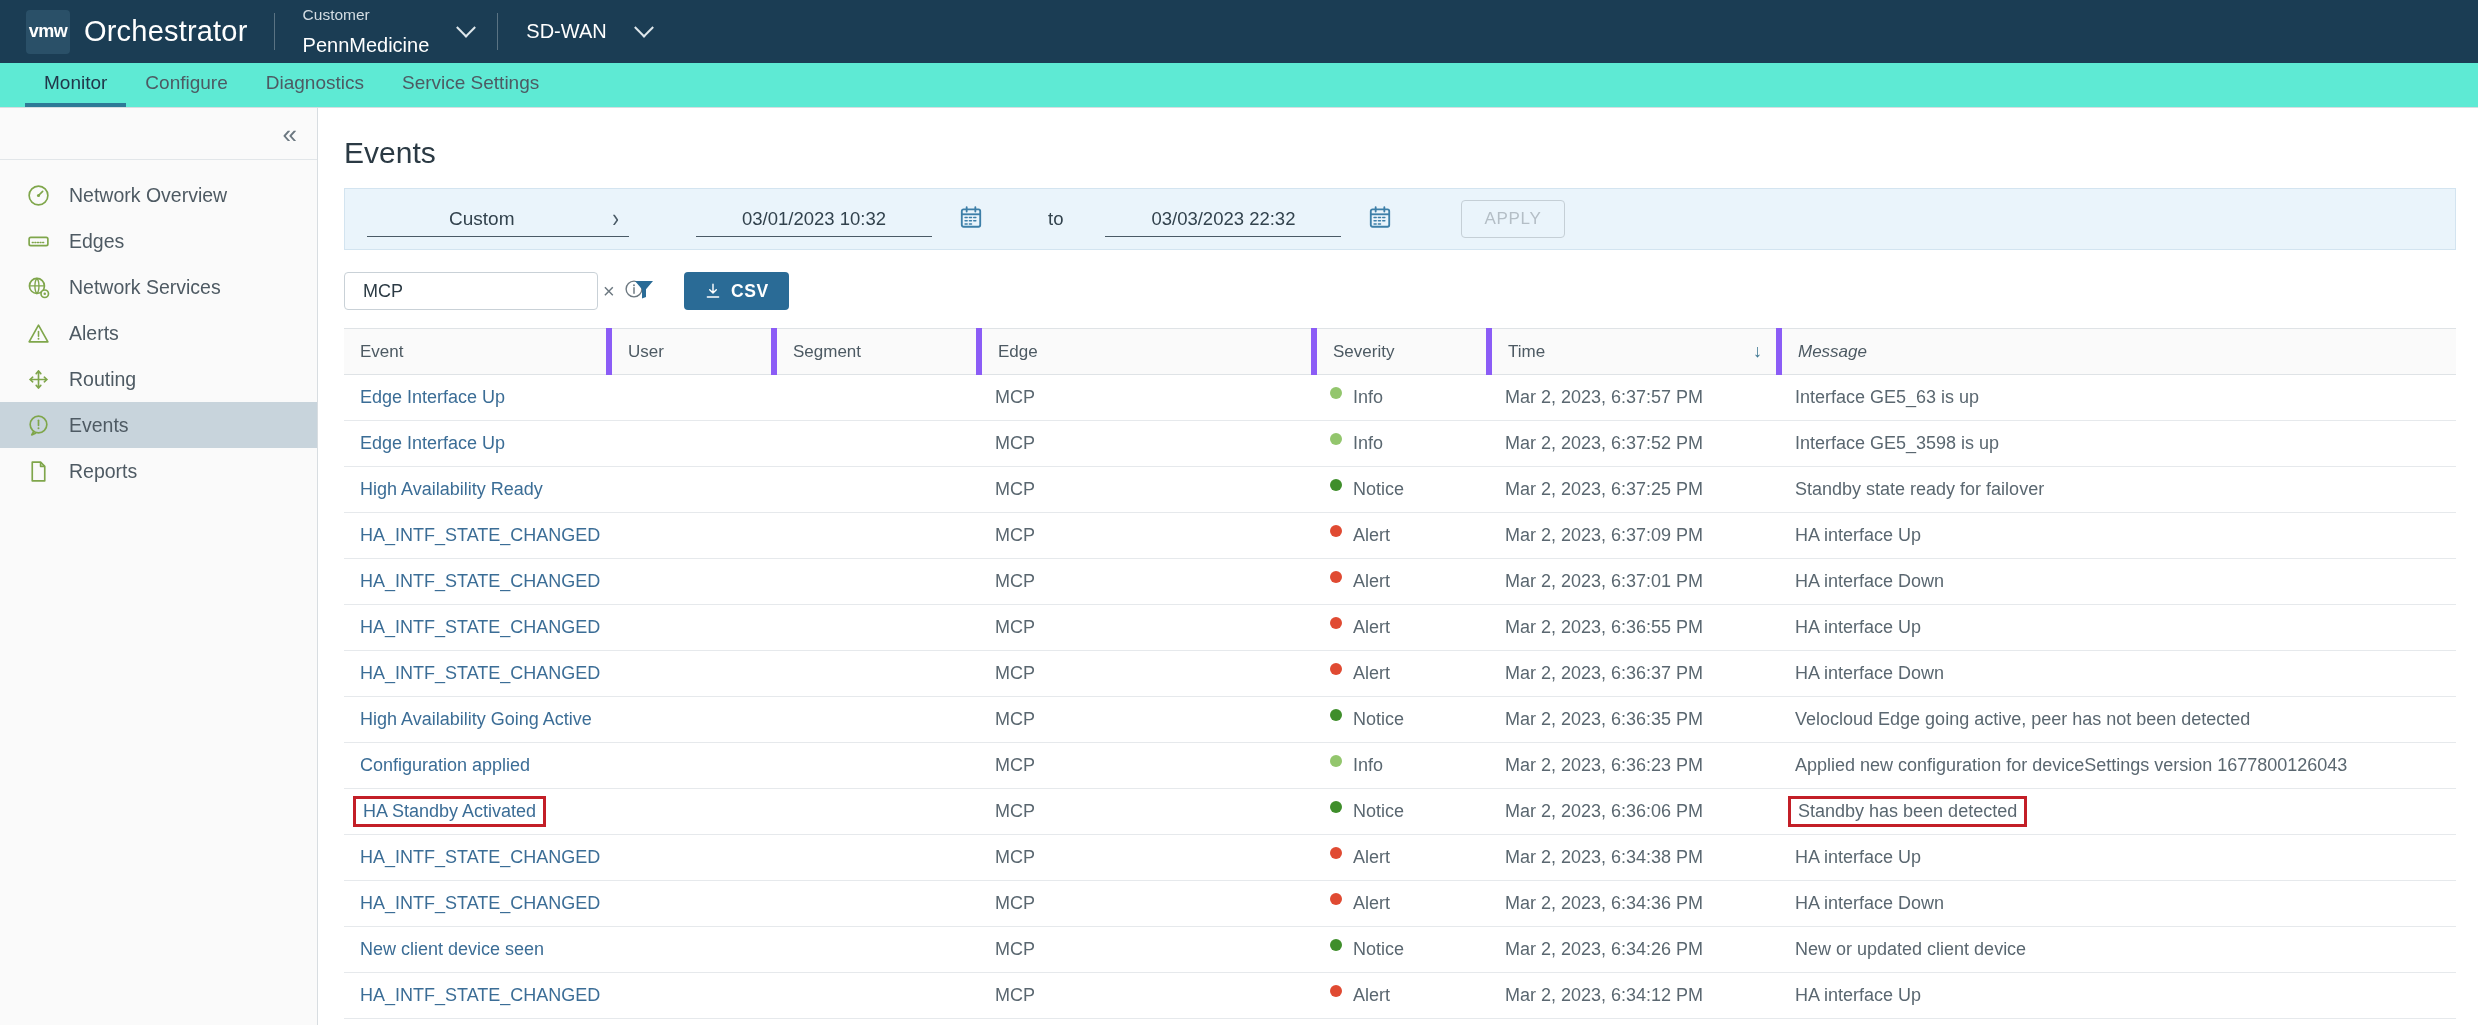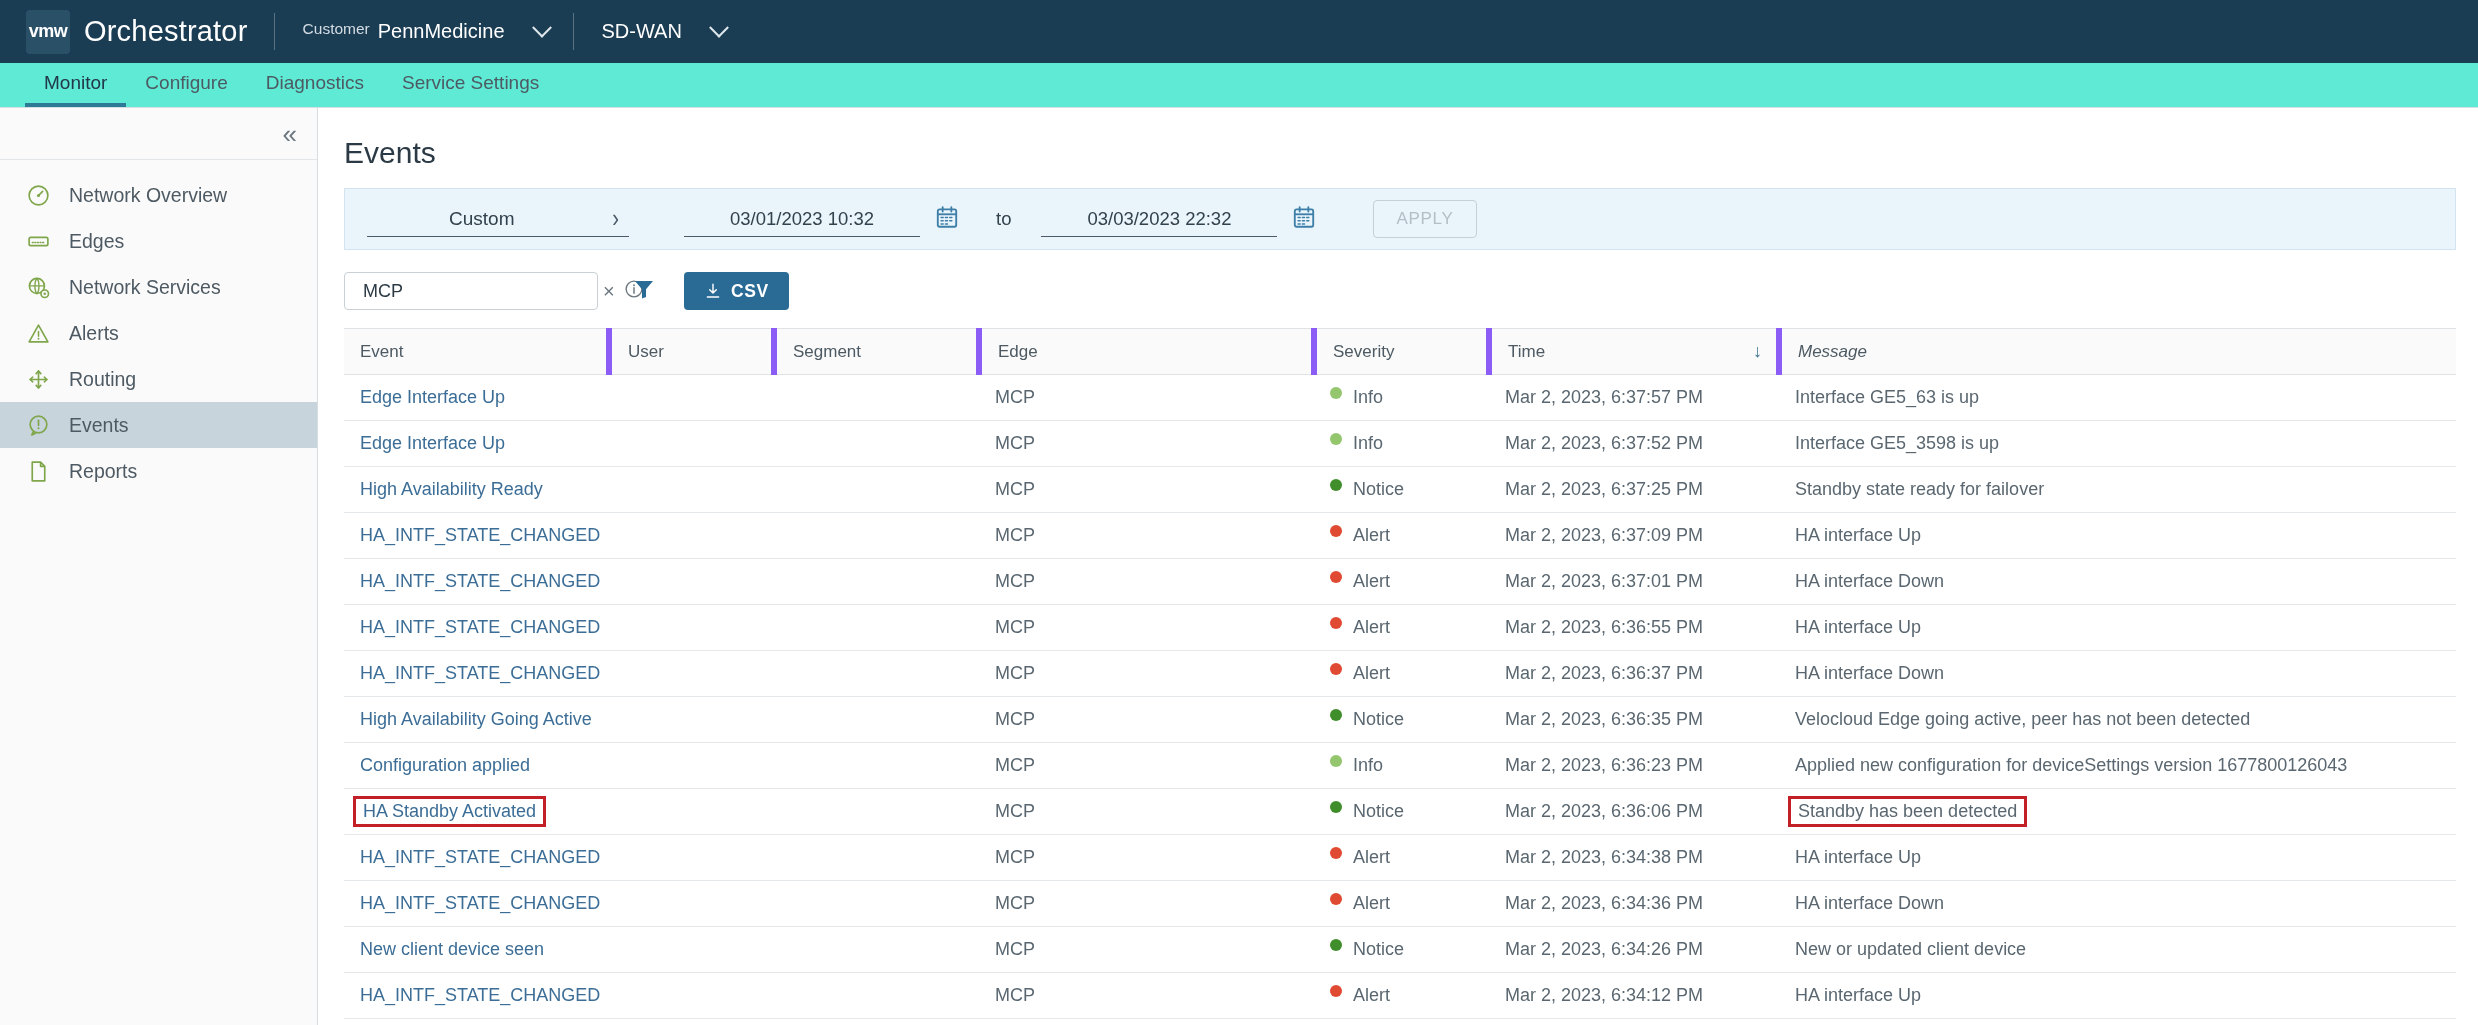--- a/index.html
+++ b/index.html
@@ -51,21 +51,21 @@
   }
   .selector {
     display: flex;
     align-items: center;
     padding: 0 24px 0 28px;
     cursor: pointer;
     min-width: 170px;
     justify-content: space-between;
     gap: 30px;
   }
-  .sel-texts { display: flex; flex-direction: row; justify-content: flex-end; gap: 8px; }
+  .sel-texts { display: flex; flex-direction: column; justify-content: flex-end; gap: 8px; }
   .sel-label { font-size: 15.5px; color: #d4dde3; line-height: 1.25; }
   .sel-value { font-size: 20px; color: #ffffff; line-height: 1.25; white-space: nowrap; }
   .sel-single { font-size: 20px; color: #ffffff; white-space: nowrap; }
   .chev-thin {
     display:inline-block;
     width: 14px; height: 14px;
     border-right: 2.4px solid #dfe7ec;
     border-bottom: 2.4px solid #dfe7ec;
     transform: rotate(45deg) translate(-3px,-3px);
   }
@@ -175,21 +175,21 @@
   .content-pad { padding: 0 22px 0 26px; }
 
   
   .filterbar {
     background: #eaf4fb;
     border: 1px solid #d3e4f0;
     height: 62px;
     display: flex;
     align-items: center;
     padding-left: 22px;
-    gap: 0;
+    gap: 12px;
   }
   .range-select {
     width: 262px;
     border-bottom: 1.5px solid #4a5a66;
     height: 36px;
     display: flex;
     align-items: center;
     justify-content: space-between;
     padding: 0 10px 0 82px;
     cursor: pointer;
@@ -207,21 +207,21 @@
     border-bottom: 1.5px solid #4a5a66;
     height: 36px;
     display: flex;
     align-items: center;
     justify-content: center;
     font-size: 18.5px;
     color: #32424d;
     cursor: text;
   }
   .cal-ico { margin-left: 14px; cursor: pointer; }
-  .to-word { margin-left: 36px; font-size: 18.5px; color: #32424d; }
+  .to-word { margin-left: 52px; font-size: 18.5px; color: #32424d; }
   .apply-btn {
     margin-left: 56px;
     border: 1.5px solid #c5cfd6;
     color: #b4bec6;
     background: transparent;
     border-radius: 4px;
     height: 38px;
     padding: 0 22px;
     font-size: 17px;
     letter-spacing: 0.7px;

